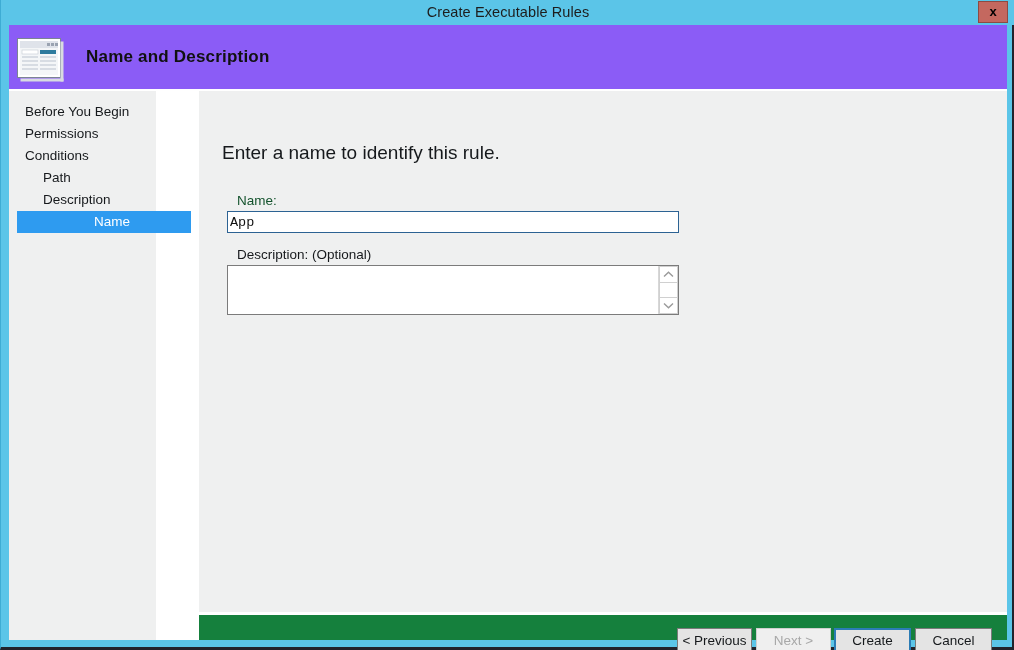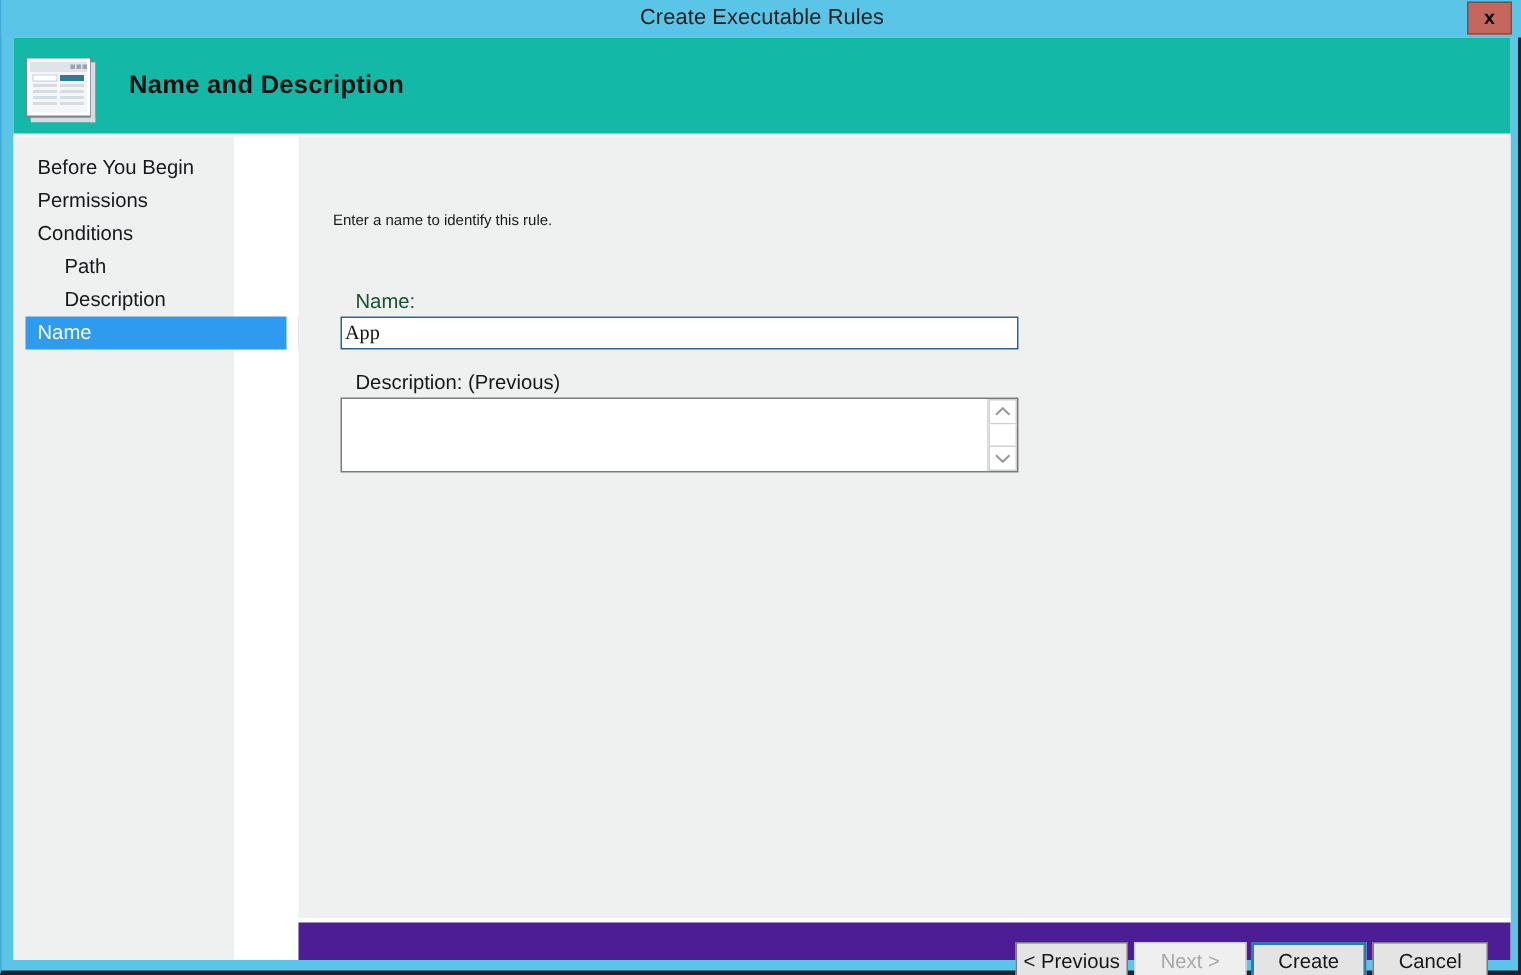--- a/index.html
+++ b/index.html
@@ -81,21 +81,21 @@
     background: #ffffff;
     box-sizing: border-box;
   }
 
   
   #header {
     position: absolute;
     left: 0; top: 0;
     width: 998px;
     height: 64px;
-    background: #14b8a6;
+    background: #8b5cf6;
     text-decoration: underline;
   }
   #header-icon {
     position: absolute;
     left: 8px;
     top: 13px;
     width: 48px;
     height: 44px;
   }
   #header-title {
@@ -135,55 +135,56 @@
     color: #16191c;
     box-sizing: border-box;
     padding-left: 8px;
     cursor: default;
     white-space: nowrap;
   }
   .nav-item.indent { padding-left: 26px; }
   .nav-item.selected {
     background: #2e9bf0;
     color: #ffffff;
+    text-align: center;
   }
 
   
   #main {
     position: absolute;
     left: 190px;
     top: 66px;
     width: 808px;
     height: 549px;
     background: #eff0f0;
   }
   #instruction {
     position: absolute;
     left: 23px;
     top: 51px;
-    font-size: 10px;
+    font-size: 19px;
     color: #16191c;
   }
   #name-label {
     position: absolute;
     left: 38px;
     top: 102px;
     font-size: 13.5px;
     color: #14532d;
   }
   #name-input {
     position: absolute;
     left: 28px;
     top: 120px;
     width: 452px;
     height: 22px;
     box-sizing: border-box;
     border: 1px solid #2c6293;
     background: #ffffff;
-    font-family: Liberation Serif, serif;
+    font-family: Liberation Mono, monospace;
     font-size: 13.5px;
     color: #111111;
     padding: 0 2px;
     outline: none;
     caret-color: #000;
   }
   #desc-label {
     position: absolute;
     left: 38px;
     top: 156px;
@@ -259,21 +260,21 @@
     width: 808px;
     height: 3px;
     background: #ffffff;
   }
   #footer {
     position: absolute;
     left: 190px;
     top: 590px;
     width: 808px;
     height: 25px;
-    background: #4c1d95;
+    background: #15803d;
   }
   .dlg-btn {
     position: absolute;
     top: 13px;
     height: 26px;
     background: #e4e4e4;
     border: 1px solid #7a7a7a;
     box-sizing: border-box;
     font-family: "Liberation Sans", sans-serif;
     font-size: 13.5px;
@@ -349,21 +350,21 @@
     </div>
     <div id="sidebar-divider"></div>
 
     <div id="main">
 
       <div id="instruction">Enter a name to identify this rule.</div>
 
       <div id="name-label">Name:</div>
       <input id="name-input" type="text" autofocus="" value="App" style="">
 
-      <div id="desc-label">Description: (Previous)</div>
+      <div id="desc-label">Description: (Optional)</div>
       <div id="desc-wrap">
         <textarea id="desc-input" placeholder="" style=""></textarea>
         <div id="desc-scrollbar">
           <div class="sb-btn up">
             <svg width="11" height="7" viewBox="0 0 11 7" xmlns="http://www.w3.org/2000/svg">
               <path d="M1 5.5 L5.5 1.2 L10 5.5" fill="none" stroke="#9a9a9a" stroke-width="1.4"></path>
             </svg>
           </div>
           <div id="sb-track"></div>
           <div class="sb-btn down">

